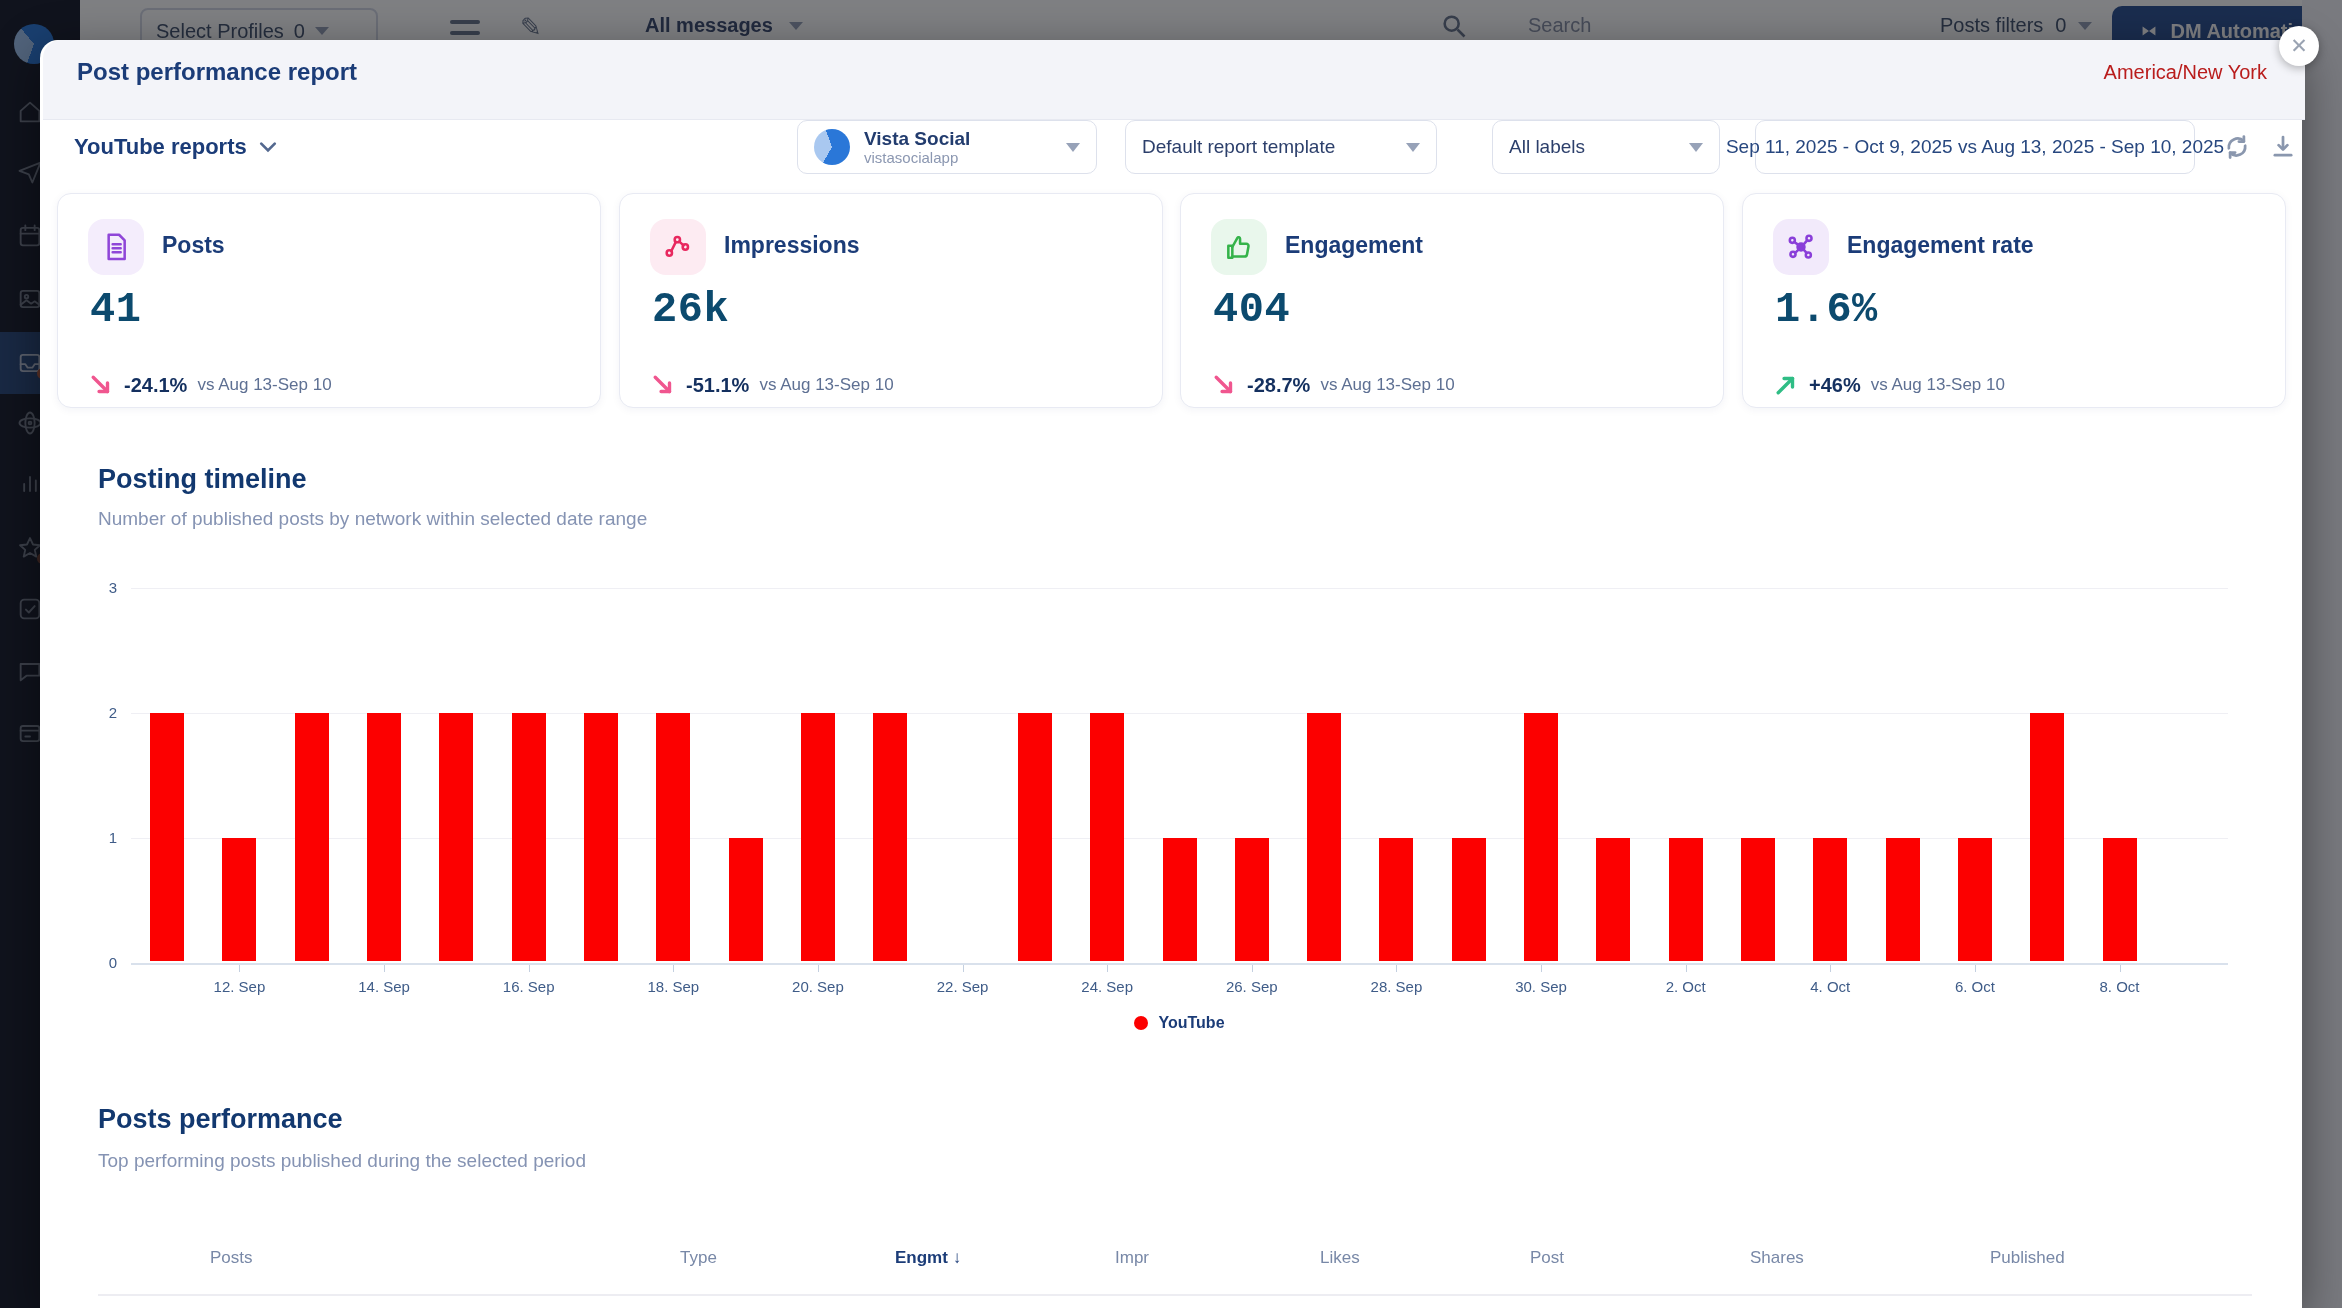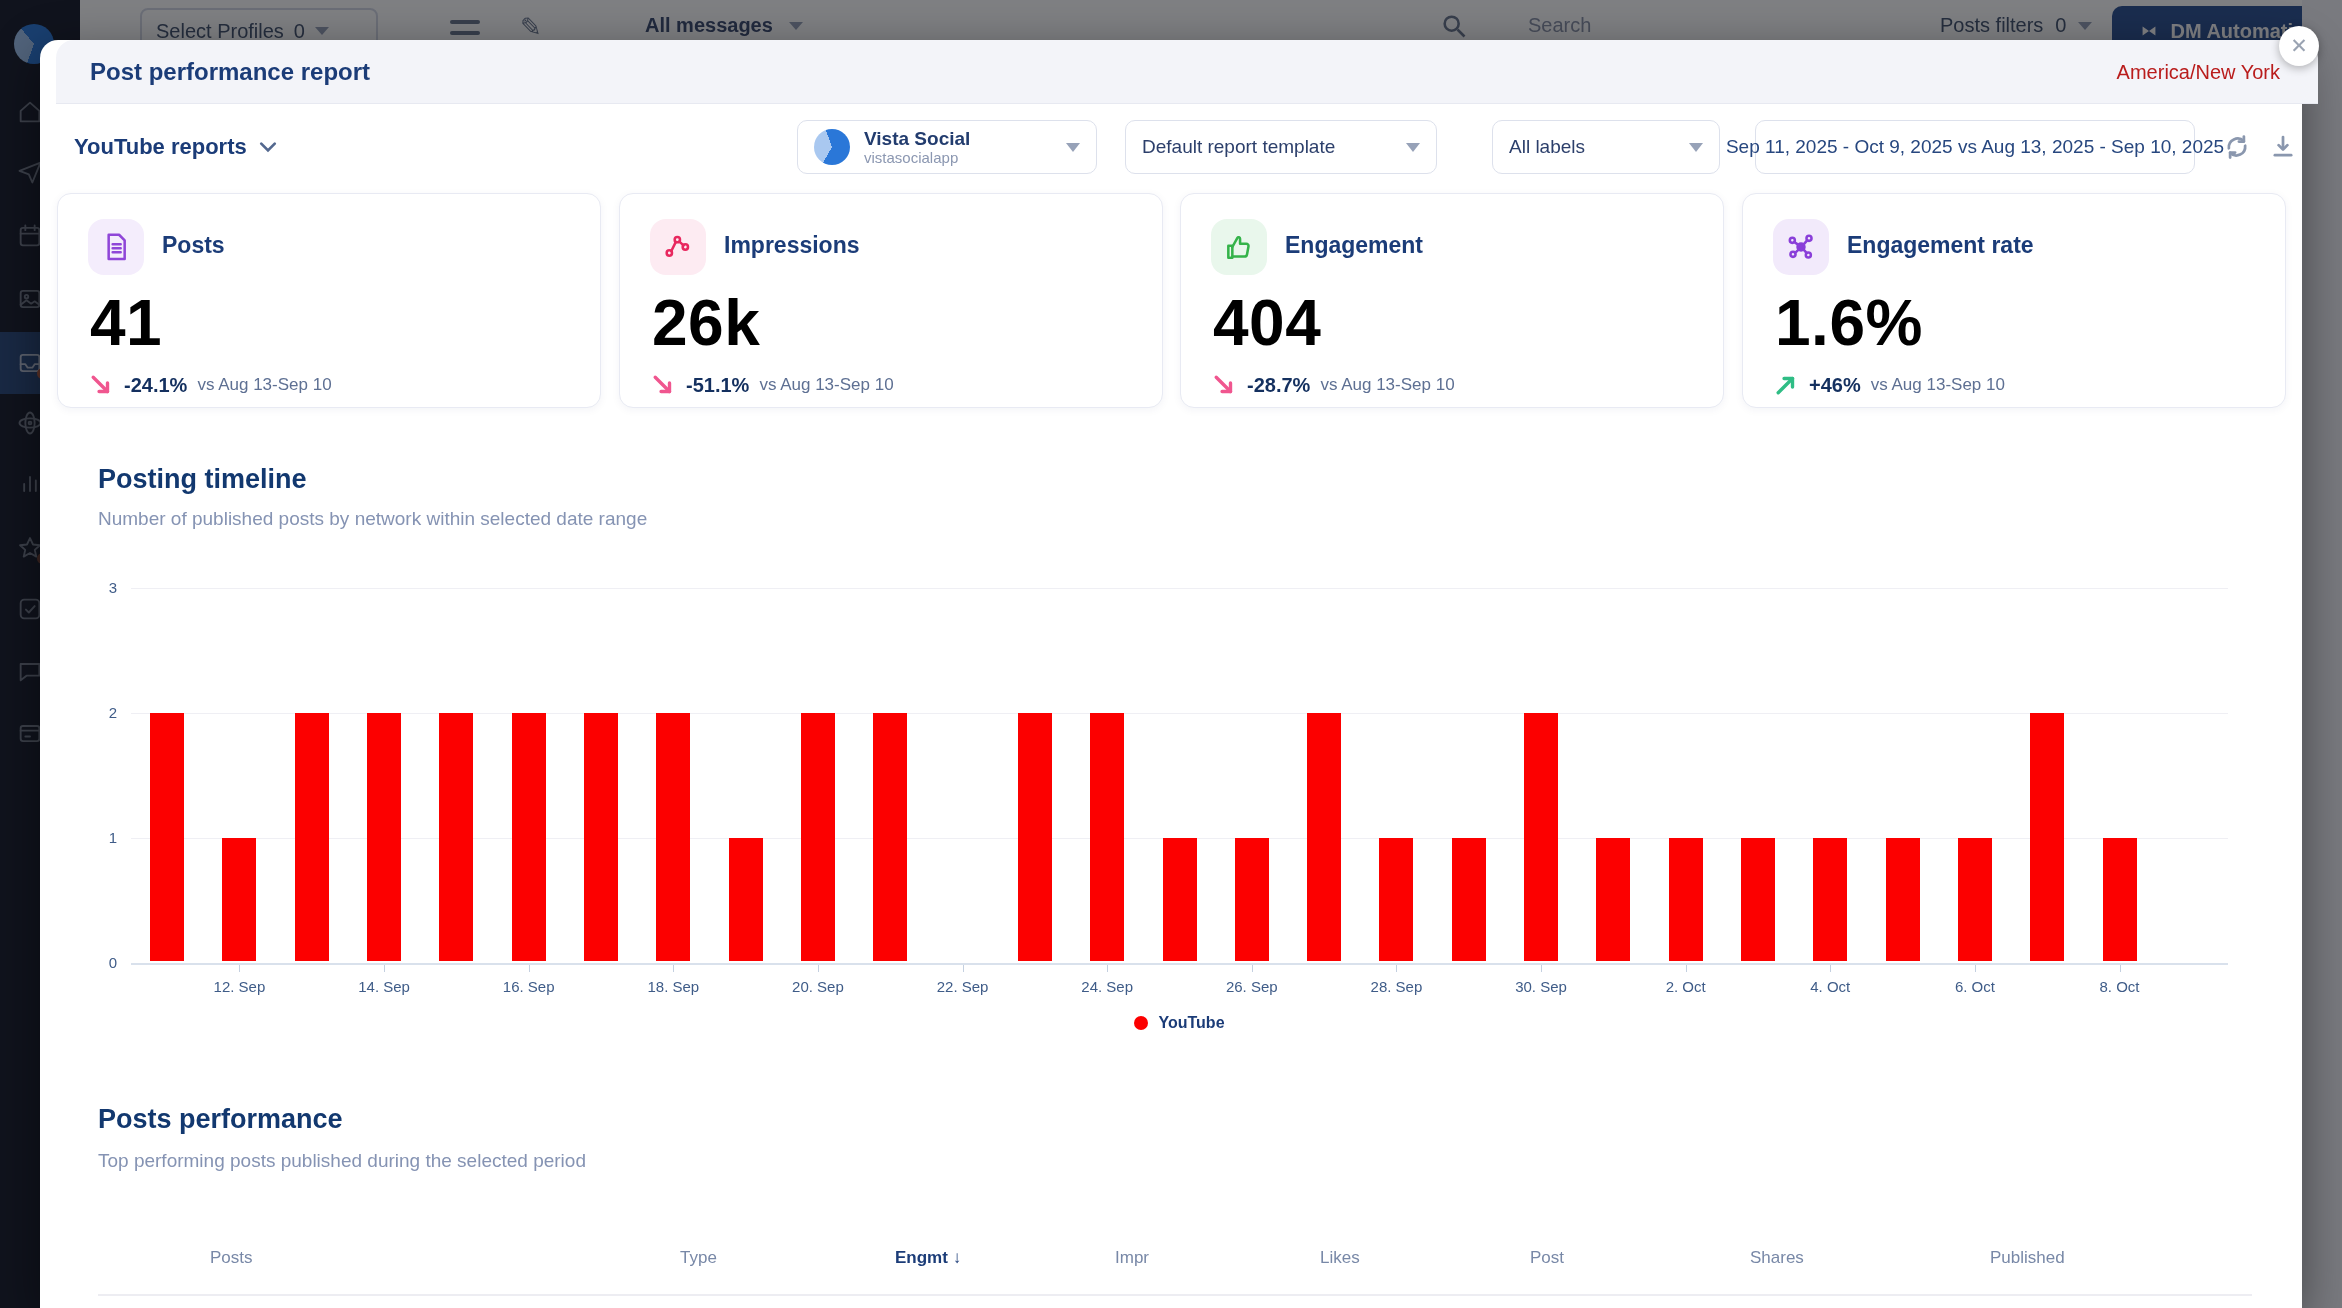--- a/index.html
+++ b/index.html
@@ -26,21 +26,21 @@
   #dm-btn { position:absolute; left:2112px; top:6px; width:232px; height:50px; border-radius:10px;
     background:#2d5293; color:#fff; font-size:20px; font-weight:600; display:flex; align-items:center;
     justify-content:center; gap:10px; }
   #right-strip { position:absolute; left:2302px; top:0; width:40px; height:1308px; background:#f2f3f6; }
 
   #dim { position:absolute; inset:0; background:rgba(9,11,18,0.52); z-index:5; }
 
   
   #modal { position:absolute; left:40px; top:40px; width:2262px; height:1268px; background:#fff;
     border-radius:18px 18px 0 0; box-shadow:0 14px 50px rgba(0,0,0,.45); z-index:10; }
-  #modal-header { position:absolute; left:16px; top:0; width:2262px; height:64px; background:#f3f4f9;
+  #modal-header { position:absolute; left:3px; top:0; width:2262px; height:80px; background:#f3f4f9;
     border-radius:18px 18px 0 0; border-bottom:1px solid #e7e9f1; }
   #modal-title { position:absolute; left:34px; top:0; line-height:64px; font-size:24px; font-weight:600; color:#1b3c78; }
   #modal-tz { position:absolute; right:38px; top:0; line-height:64px; font-size:20px; font-weight:500; color:#b91c1c; }
   #close-btn { position:absolute; left:2279px; top:26px; width:40px; height:40px; border-radius:50%;
     background:#fff; box-shadow:0 2px 10px rgba(0,0,0,.3); z-index:20; display:flex; align-items:center;
     justify-content:center; font-size:21px; color:#9aa3b2; cursor:pointer; }
 
   #report-type { position:absolute; left:34px; top:94px; font-size:22px; font-weight:700; color:#1b3c78; display:flex; gap:12px; align-items:center; }
   #report-type svg { stroke:#53688f; fill:none; stroke-width:2.4; stroke-linecap:round; }
 
@@ -62,21 +62,21 @@
   #refresh-icon { left:2182px; }
   #download-icon { left:2228px; }
 
   
   .card { position:absolute; top:153px; width:544px; height:215px; background:#fff; border:1px solid #e8eaf3;
     border-radius:14px; box-shadow:0 2px 8px rgba(25,40,90,.05); }
   .icon-sq { position:absolute; left:30px; top:25px; width:56px; height:56px; border-radius:16px;
     display:flex; align-items:center; justify-content:center; }
   .icon-sq svg { width:32px; height:32px; fill:none; stroke-width:1.9; stroke-linecap:round; stroke-linejoin:round; }
   .card-title { position:absolute; left:104px; top:38px; font-size:23px; font-weight:600; color:#1b3c78; }
-  .card-value { position:absolute; left:32px; top:92px; font-size:64px; font-weight:700; color:#000000; letter-spacing:.5px; }
+  .card-value { position:absolute; left:32px; top:92px; font-size:42px; font-weight:700; color:#0c4a6e; letter-spacing:.5px;font-family:Liberation Mono, monospace; }
   .card-delta { position:absolute; left:30px; top:178px; display:flex; align-items:center; gap:10px; }
   .card-delta svg { width:26px; height:26px; fill:none; stroke-width:2.6; stroke-linecap:round; stroke-linejoin:round; }
   .delta-pct { font-size:20px; font-weight:700; color:#14305f; }
   .delta-cmp { font-size:17px; color:#5e7093; }
 
   .section-h { position:absolute; left:58px; font-size:27px; font-weight:700; color:#12386f; }
   .section-sub { position:absolute; left:58px; font-size:19px; color:#8593b3; }
 
   
   #plot { position:absolute; left:91px; top:548px; width:2097px; height:375px; }

